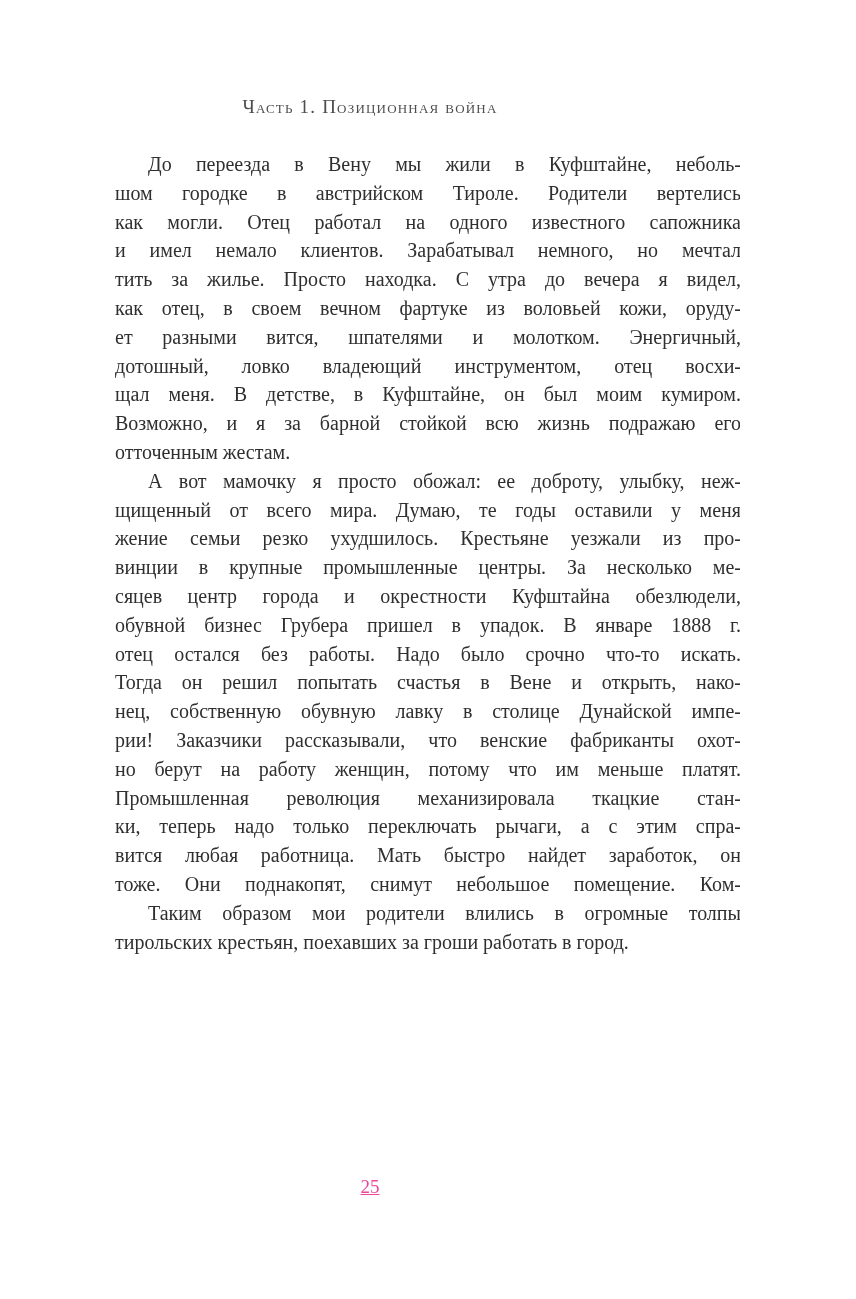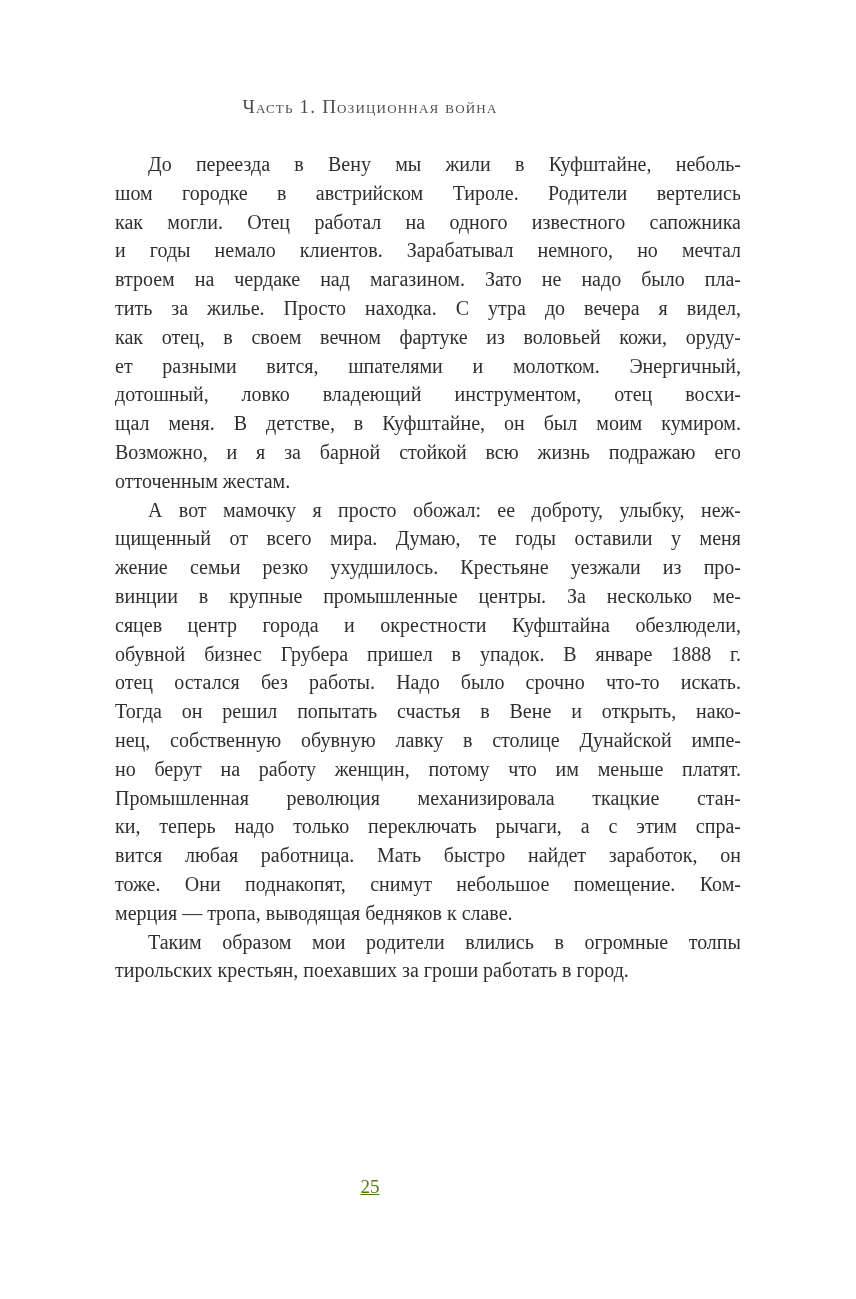--- a/index.html
+++ b/index.html
@@ -52,61 +52,60 @@
     text-align-last: left;
     -moz-text-align-last: left;
   }
   .page-number {
     position: absolute;
     top: 1176px;
     left: 0;
     width: 100%;
     text-align: center;
     font-size: 19px;
-    color: #4d7c0f;
+    color: #ec4899;
     text-decoration: underline;
   }
 </style>
 </head>
 <body>
 
 <div class="page">
   <div class="running-header">Часть 1. Позиционная война</div>
 
   <div class="text-block">
       <div class="paragraph">
         <div class="line first">До переезда в Вену мы жили в Куфштайне, неболь-</div>
         <div class="line">шом городке в австрийском Тироле. Родители вертелись</div>
         <div class="line">как могли. Отец работал на одного известного сапожника</div>
-        <div class="line">и годы немало клиентов. Зарабатывал немного, но мечтал</div>
-        <div class="line">втроем на чердаке над магазином. Зато не надо было пла-</div>
+        <div class="line">и имел немало клиентов. Зарабатывал немного, но мечтал</div>
         <div class="line">тить за жилье. Просто находка. С утра до вечера я видел,</div>
         <div class="line">как отец, в своем вечном фартуке из воловьей кожи, оруду-</div>
         <div class="line">ет разными вится, шпателями и молотком. Энергичный,</div>
         <div class="line">дотошный, ловко владеющий инструментом, отец восхи-</div>
         <div class="line">щал меня. В детстве, в Куфштайне, он был моим кумиром.</div>
         <div class="line">Возможно, и я за барной стойкой всю жизнь подражаю его</div>
         <div class="line last">отточенным жестам.</div>
       </div>
       <div class="paragraph">
         <div class="line first">А вот мамочку я просто обожал: ее доброту, улыбку, неж-</div>
         <div class="line">щищенный от всего мира. Думаю, те годы оставили у меня</div>
         <div class="line">жение семьи резко ухудшилось. Крестьяне уезжали из про-</div>
         <div class="line">винции в крупные промышленные центры. За несколько ме-</div>
         <div class="line">сяцев центр города и окрестности Куфштайна обезлюдели,</div>
         <div class="line">обувной бизнес Грубера пришел в упадок. В январе 1888 г.</div>
         <div class="line">отец остался без работы. Надо было срочно что-то искать.</div>
         <div class="line">Тогда он решил попытать счастья в Вене и открыть, нако-</div>
         <div class="line">нец, собственную обувную лавку в столице Дунайской импе-</div>
+        <div class="line">рии! Заказчики рассказывали, что венские фабриканты охот-</div>
         <div class="line">но берут на работу женщин, потому что им меньше платят.</div>
         <div class="line">Промышленная революция механизировала ткацкие стан-</div>
         <div class="line">ки, теперь надо только переключать рычаги, а с этим спра-</div>
         <div class="line">вится любая работница. Мать быстро найдет заработок, он</div>
         <div class="line">тоже. Они поднакопят, снимут небольшое помещение. Ком-</div>
-        <div class="line last">мерция — тропа, выводящая бедняков к славе.</div>
       </div>
       <div class="paragraph">
         <div class="line first">Таким образом мои родители влились в огромные толпы</div>
         <div class="line last">тирольских крестьян, поехавших за гроши работать в город.</div>
       </div>
     </div>
 
   <div class="page-number">25</div>
 </div>
 

